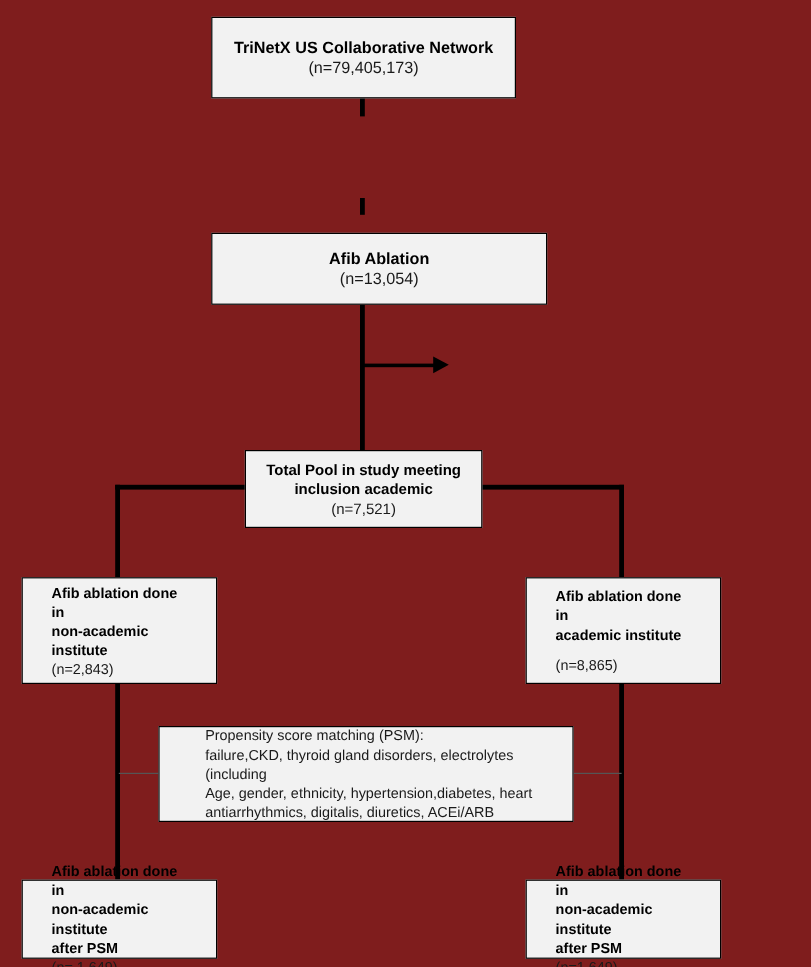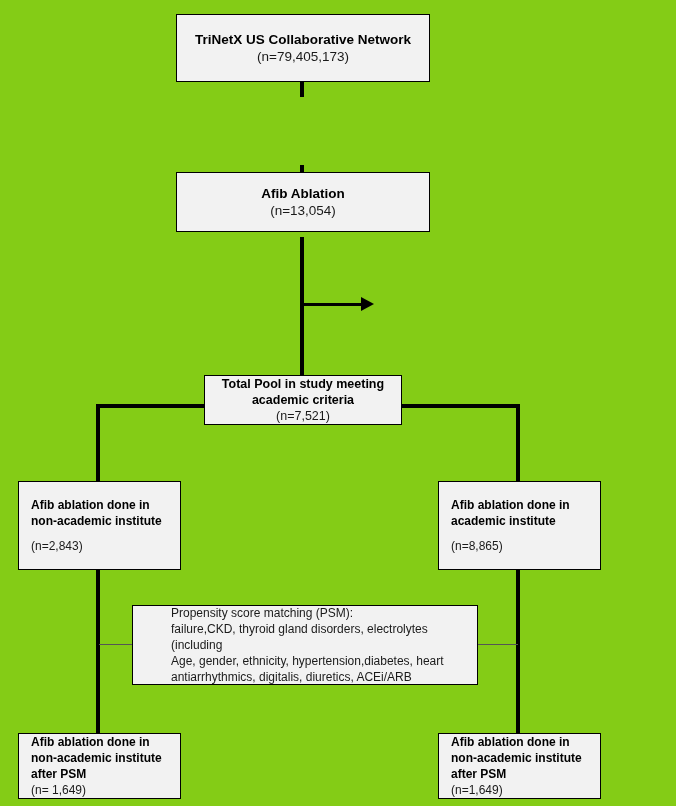--- a/index.html
+++ b/index.html
@@ -4,21 +4,21 @@
 <style>
   html, body {
     margin: 0;
     padding: 0;
     background: #ffffff;
   }
   #canvas {
     position: relative;
     width: 676px;
     height: 806px;
-    background: #84cc16;
+    background: #7f1d1d;
     font-family: "Liberation Sans", sans-serif;
     overflow: hidden;
   }
   .box {
     position: absolute;
     box-sizing: border-box;
     background: #f2f2f2;
     border: 1px solid #000000;
     color: #1a1a1a;
     display: flex;
@@ -47,21 +47,21 @@
     border-bottom: 7px solid transparent;
     border-left: 13px solid #000000;
     z-index: 2;
   }
   
   .t13  { font-size: 13.5px; line-height: 17px; }
   .t12  { font-size: 12.5px; line-height: 16px; }
   .t11  { font-size: 11.5px; line-height: 15px; }
   .t115 { font-size: 12px;   line-height: 16px; }
   .pad10 { padding: 6px 10px; }
-  .pad8  { padding: 5px 12px; }
+  .pad8  { padding: 5px 24px; }
   .gap   { height: 9px; }
 </style>
 </head>
 <body>
 
 <div id="canvas">
 
   <div class="vline" style="left:300px; top:81px; width:4px; height:16px;"></div>
 
   <div class="vline" style="left:300px; top:165px; width:4px; height:14px;"></div>
@@ -85,29 +85,29 @@
 
   <div class="hline thin" style="left:99px; top:644px; width:34px; height:1px;"></div>
   <div class="hline thin" style="left:478px; top:644px; width:40px; height:1px;"></div>
 
   <div class="box center pad10 t13" style="left:176px; top:14px; width:254px; height:68px;">
     <span class="ln ttl">TriNetX US Collaborative Network</span>
     <span class="ln">(n=79,405,173)</span>
   </div>
 
 
-  <div class="box center pad10 t13" style="left:176px; top:172px; width:254px; height:60px;">
+  <div class="box center pad10 t13" style="left:176px; top:194px; width:280px; height:60px;">
     <span class="ln ttl">Afib Ablation</span>
     <span class="ln">(n=13,054)</span>
   </div>
 
 
-  <div class="box center pad10 t12" style="left:204px; top:375px; width:198px; height:50px;">
+  <div class="box center pad10 t12" style="left:204px; top:375px; width:198px; height:65px;">
     <span class="ln ttl">Total Pool in study meeting</span>
-    <span class="ln ttl">academic criteria</span>
+    <span class="ln ttl">inclusion academic</span>
     <span class="ln">(n=7,521)</span>
   </div>
 
   <div class="box left pad8 t115" style="left:18px; top:481px; width:163px; height:89px;">
     <span class="ln ttl">Afib ablation done in</span>
     <span class="ln ttl">non-academic institute</span>
     <span class="gap"></span>
     <span class="ln">(n=2,843)</span>
   </div>
 

